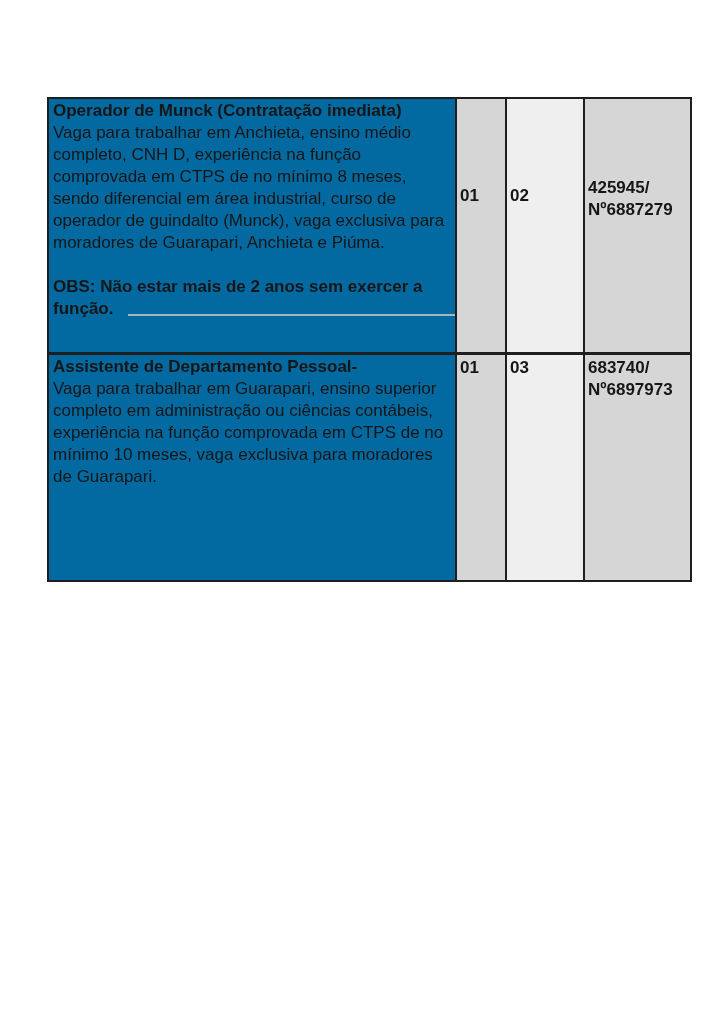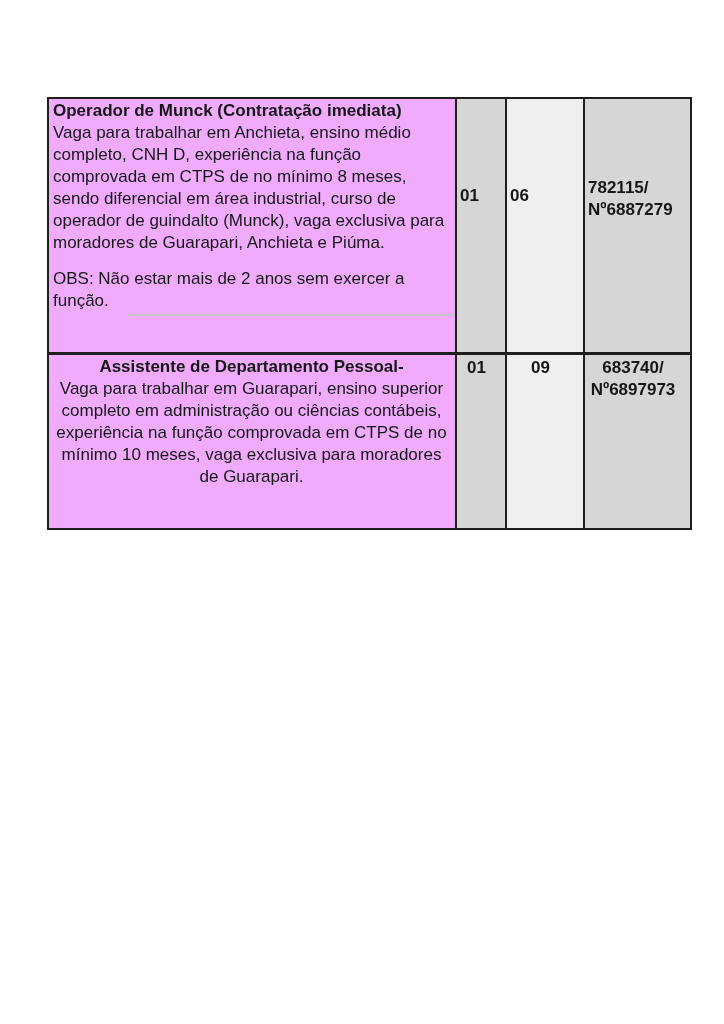--- a/index.html
+++ b/index.html
@@ -31,45 +31,45 @@
     table-layout: fixed;
     font-size: 17px;
     line-height: 22px;
   }
   table.vacancy-table td {
     border: 2px solid var(--border_color);
     vertical-align: top;
     overflow: hidden;
   }
   tr.row-1 { height: 255px; }
-  tr.row-2 { height: 176px; text-align: center; }
+  tr.row-2 { height: 228px; }
   tr.row-1 td { border-bottom-width: 3px; }
 
   td.desc-cell {
-    background: #f0abfc;
+    background: #0369a1;
     padding: 1px 5px 0 4px;
     position: relative;
   }
   td.qty-a-cell, td.ref-cell { background: var(--shade_dark); }
   td.qty-b-cell { background: var(--shade_light); }
 
   td.qty-a-cell, td.qty-b-cell, td.ref-cell {
     font-weight: bold;
     padding-left: 3px;
     padding-right: 12px;
   }
   tr.row-1 td.qty-a-cell, tr.row-1 td.qty-b-cell { padding-top: 86px; }
   tr.row-1 td.ref-cell { padding-top: 78px; }
   tr.row-2 td.qty-a-cell, tr.row-2 td.qty-b-cell, tr.row-2 td.ref-cell { padding-top: 2px; }
 
   td.ref-cell { white-space: pre-line; line-height: 22px; }
 
   p { margin: 0; }
   p.job-title { font-weight: bold; }
-  p.job-note { font-weight: normal; margin-top: 14px; }
+  p.job-note { font-weight: bold; margin-top: 22px; }
 
   .scan-line {
     position: absolute;
     left: 79px;
     top: 215px;
     width: 330px;
     height: 2px;
     background: #c2c6c6;
     opacity: 0.85;
   }
@@ -95,28 +95,28 @@
   </colgroup>
   <tbody>
     <tr class="row-1">
       <td class="desc-cell">
         <p class="job-title">Operador de Munck (Contratação imediata)</p>
         <p class="job-body">Vaga para trabalhar em Anchieta, ensino médio completo, CNH D, experiência na função comprovada em CTPS de no mínimo 8 meses, sendo diferencial em área industrial, curso de operador de guindalto (Munck), vaga exclusiva para moradores de Guarapari, Anchieta e Piúma.</p>
         <p class="job-note">OBS: Não estar mais de 2 anos sem exercer a função.</p>
         <span class="scan-line"></span>
       </td>
       <td class="qty-a-cell">01</td>
-      <td class="qty-b-cell">06</td>
-      <td class="ref-cell">782115/
+      <td class="qty-b-cell">02</td>
+      <td class="ref-cell">425945/
 Nº6887279</td>
     </tr>
     <tr class="row-2">
       <td class="desc-cell">
         <p class="job-title">Assistente de Departamento Pessoal-</p>
         <p class="job-body">Vaga para trabalhar em Guarapari, ensino superior completo em administração ou ciências contábeis, experiência na função comprovada em CTPS de no mínimo 10 meses, vaga exclusiva para moradores de Guarapari.</p>
       </td>
       <td class="qty-a-cell">01</td>
-      <td class="qty-b-cell">09</td>
+      <td class="qty-b-cell">03</td>
       <td class="ref-cell">683740/
 Nº6897973</td>
     </tr>
   </tbody>
 </table>
 
 </body></html>

